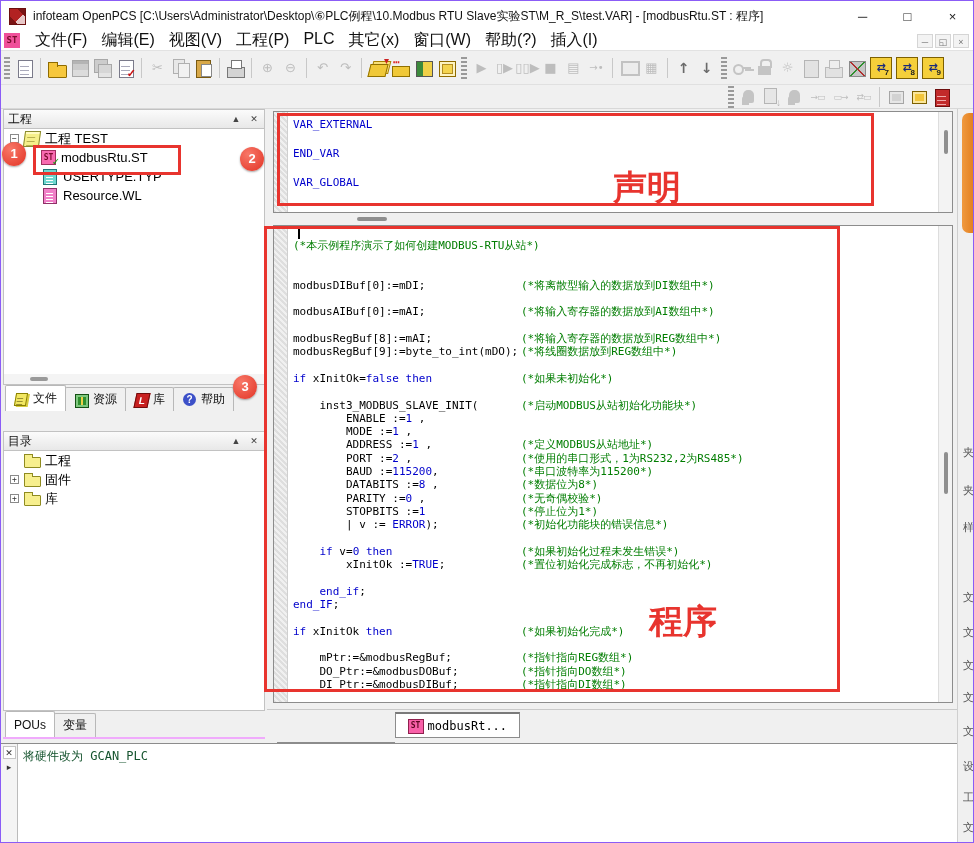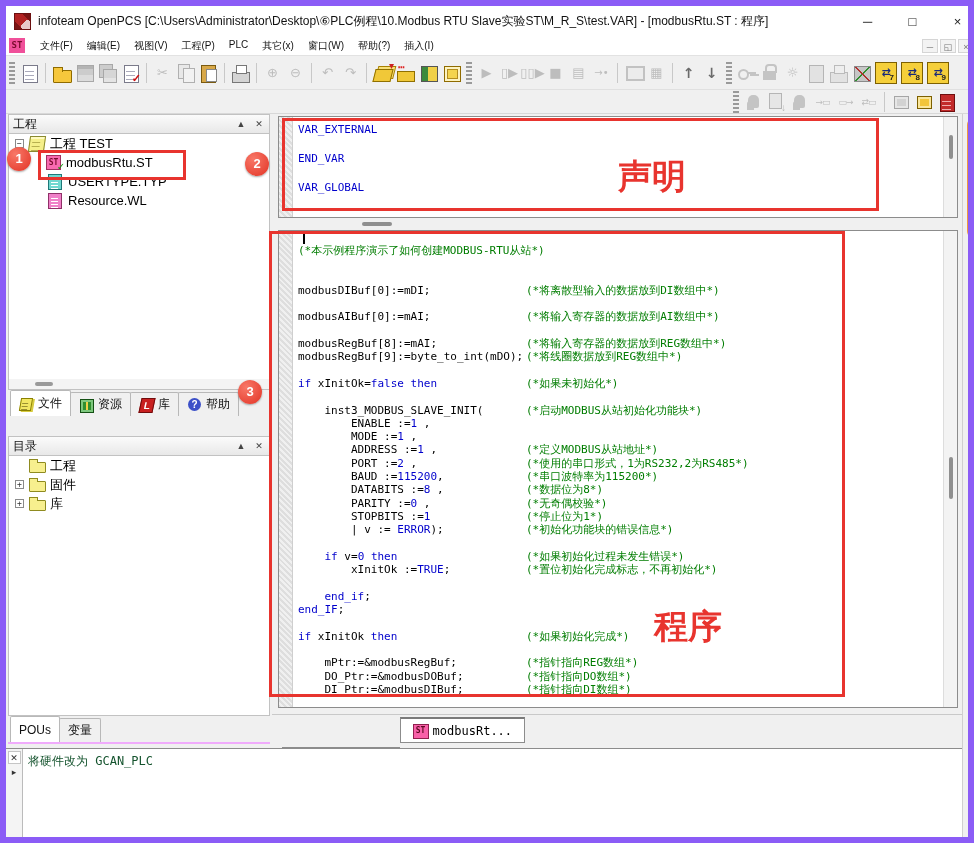--- a/index.html
+++ b/index.html
@@ -1,30 +1,30 @@
 <!DOCTYPE html>
 <html><head>
 <meta charset="utf-8">
 <style>
   * { margin:0; padding:0; box-sizing:border-box; }
   body { font-family:"Liberation Sans", sans-serif; background:#ddd; }
-  #win { position:relative; width:974px; height:843px; background:#f0f0f0; border:6px solid #8b5cf6; overflow:hidden; }
+  #win { position:relative; width:974px; height:843px; background:#f0f0f0; border:1px solid #8b5cf6; overflow:hidden; }
 
   
   #titlebar { position:absolute; left:0; top:0; width:974px; height:30px; background:#ffffff; display:flex; align-items:center; }
   #app-icon { width:17px; height:17px; margin:0 7px 0 8px; background:#b22222; border:1px solid #6b0f0f;
               background-image:linear-gradient(45deg,#7a1414 25%,transparent 25%,transparent 75%,#7a1414 75%),linear-gradient(-45deg,#e8c8c8 40%,transparent 40%); }
   #title-text { font-size:12px; color:#111; white-space:nowrap; }
   #win-buttons { margin-left:auto; display:flex; height:30px; }
   .wbtn { width:45px; height:30px; display:flex; align-items:center; justify-content:center; font-size:13px; color:#222; }
 
   
   #menubar { position:absolute; left:0; top:30px; width:974px; height:20px; background:#ffffff; border-bottom:1px solid #e2e2e2; display:flex; align-items:center; }
   #st-menu-icon { width:16px; height:15px; background:#f0509a; color:#7a0c2e; font:bold 9px/15px "DejaVu Sans Mono",monospace; text-align:center; margin:0 8px 0 3px; }
-  .mi { font-size:10px; color:#111; padding:2px 7px; white-space:nowrap; }
+  .mi { font-size:16px; color:#111; padding:2px 7px; white-space:nowrap; }
   #mdi-buttons { margin-left:auto; display:flex; margin-right:6px; }
   .mdibtn { width:16px; height:14px; margin-left:2px; font-size:9px; line-height:14px; text-align:center; color:#777; background:#f3f3f3; border:1px solid #d5d5d5; }
 
   
   #toolbar1 { position:absolute; left:0; top:50px; width:974px; height:34px; background:#f0f0f0; border-bottom:1px solid #e0e0e0; display:flex; align-items:center; overflow:hidden; }
   #toolbar2 { position:absolute; left:0; top:84px; width:974px; height:24px; background:#f0f0f0; border-bottom:1px solid #d8d8d8; display:flex; align-items:center; justify-content:flex-end; padding-right:22px; }
   .thandle { width:6px; height:22px; margin:0 3px; background:repeating-linear-gradient(#9a9a9a 0 2px,#f0f0f0 2px 4px); }
   .tsep { width:1px; height:20px; background:#c8c8c8; margin:0 4px; }
   .tbi { position:relative; width:23px; height:24px; display:flex; align-items:center; justify-content:center; flex:none; }
   .tbi .gl { font-size:13px; color:#555; font-family:"DejaVu Sans",sans-serif; }
@@ -480,20 +480,20 @@
       <div class="ositem">✕</div>
       <div class="ositem" style="border:none;background:transparent;">▸</div>
     </div>
     <div id="out-text">将硬件改为 GCAN_PLC</div>
   </div>
 
   <div id="annotations">
       <div class="ann-box" style="left: 32px; top: 144px; width: 148px; height: 30px;"></div>
       <div class="ann-box" style="left: 276px; top: 112px; width: 597px; height: 93px;"></div>
       <div class="ann-box" style="left: 263px; top: 225px; width: 576px; height: 466px;"></div>
-      <div class="ann-label" style="left: 612px; top: 148px;">声明</div>
+      <div class="ann-label" style="left: 612px; top: 164px;">声明</div>
       <div class="ann-label" style="left: 648px; top: 598px;">程序</div>
       <div class="ann-circle" style="left: 1px; top: 141px;">1</div>
       <div class="ann-circle" style="left: 239px; top: 146px;">2</div>
       <div class="ann-circle" style="left: 232px; top: 374px;">3</div>
     </div>
 
 </div>
 
 </body></html>

